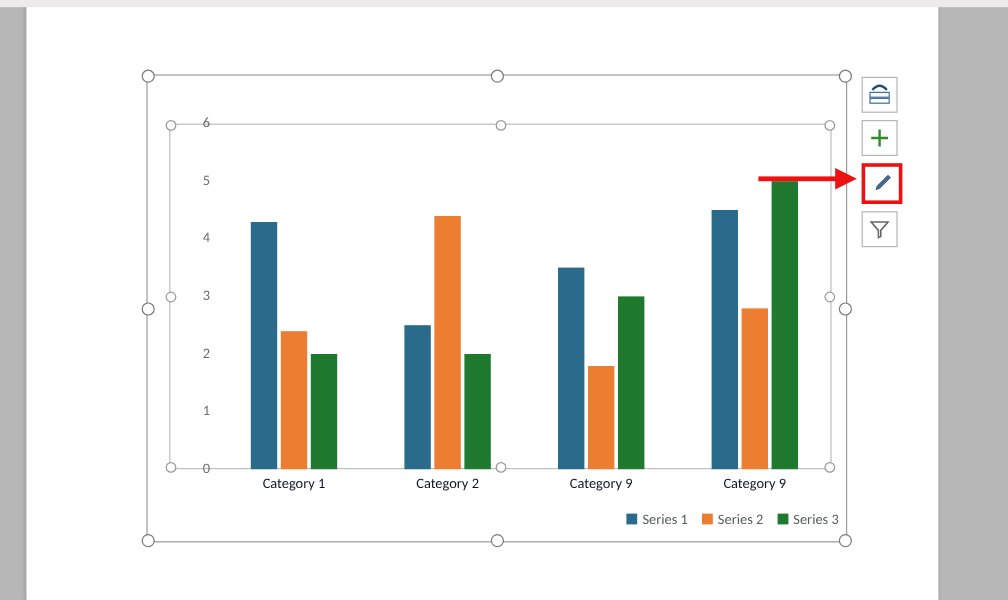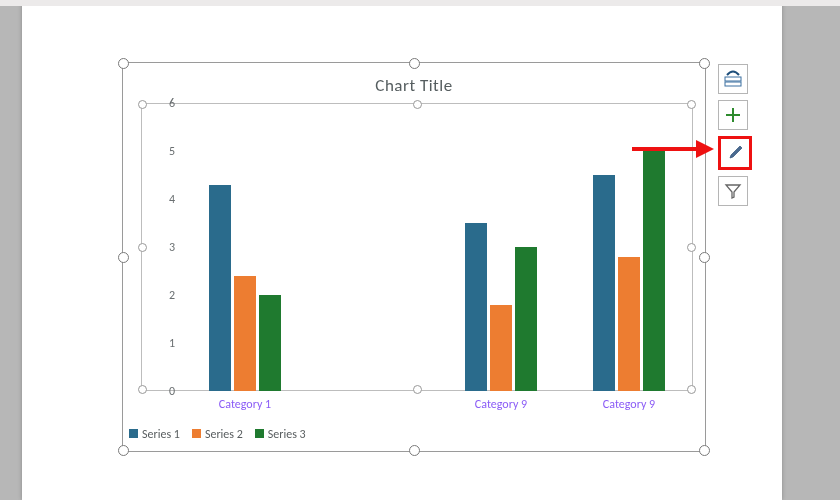--- a/index.html
+++ b/index.html
@@ -116,28 +116,28 @@
     bottom: 0;
     width: 22px;
   }
   .x-label {
     position: absolute;
     top: 100%;
     padding-top: 6px;
     left: 0; right: 0;
     text-align: center;
     font-size: 12px;
-    color: #8b5cf6;
+    color: #0f172a;
   }
 
   .legend {
     position: absolute;
     left: 0; right: 0;
     bottom: 10px;
-    text-align: left;
+    text-align: right;
     font-size: 12px;
     color: #585d5f;
   }
   .legend-item { display:inline-block; margin: 0 6px;}
   .swatch {
     display:inline-block;
     width: 9px; height: 9px;
     margin-right: 4px;
     vertical-align: 0px;
   }
@@ -202,21 +202,20 @@
   <div class="chart-object">
     <div class="sel-handle h-tl"></div>
     <div class="sel-handle h-tm"></div>
     <div class="sel-handle h-tr"></div>
     <div class="sel-handle h-ml"></div>
     <div class="sel-handle h-mr"></div>
     <div class="sel-handle h-bl"></div>
     <div class="sel-handle h-bm"></div>
     <div class="sel-handle h-br"></div>
 
-    <div class="chart-title">Chart Title</div>
 
     <div class="plot-area">
       <div class="plot-inner-handle ph-tl"></div>
       <div class="plot-inner-handle ph-tm"></div>
       <div class="plot-inner-handle ph-tr"></div>
       <div class="plot-inner-handle ph-ml"></div>
       <div class="plot-inner-handle ph-mr"></div>
       <div class="plot-inner-handle ph-bl"></div>
       <div class="plot-inner-handle ph-bm"></div>
       <div class="plot-inner-handle ph-br"></div>
@@ -239,20 +238,26 @@
         <div class="gridline" style="top: 0px;"></div>
       </div>
 
     <div class="bars-area" id="bars-area">
         <div class="cat-group" style="left: 0%; width: 25%;">
           <div class="bar" style="background: rgb(42, 107, 140); height: 206.4px; left: calc(50% - 36px);"></div>
           <div class="bar" style="background: rgb(237, 125, 49); height: 115.2px; left: calc(50% - 11px);"></div>
           <div class="bar" style="background: rgb(31, 122, 47); height: 96px; left: calc(50% + 14px);"></div>
           <div class="x-label">Category 1</div>
         </div>
+        <div class="cat-group" style="left: 25%; width: 25%;">
+          <div class="bar" style="background: rgb(42, 107, 140); height: 120px; left: calc(50% - 36px);"></div>
+          <div class="bar" style="background: rgb(237, 125, 49); height: 211.2px; left: calc(50% - 11px);"></div>
+          <div class="bar" style="background: rgb(31, 122, 47); height: 96px; left: calc(50% + 14px);"></div>
+          <div class="x-label">Category 2</div>
+        </div>
         <div class="cat-group" style="left: 50%; width: 25%;">
           <div class="bar" style="background: rgb(42, 107, 140); height: 168px; left: calc(50% - 36px);"></div>
           <div class="bar" style="background: rgb(237, 125, 49); height: 86.4px; left: calc(50% - 11px);"></div>
           <div class="bar" style="background: rgb(31, 122, 47); height: 144px; left: calc(50% + 14px);"></div>
           <div class="x-label">Category 9</div>
         </div>
         <div class="cat-group" style="left: 75%; width: 25%;">
           <div class="bar" style="background: rgb(42, 107, 140); height: 216px; left: calc(50% - 36px);"></div>
           <div class="bar" style="background: rgb(237, 125, 49); height: 134.4px; left: calc(50% - 11px);"></div>
           <div class="bar" style="background: rgb(31, 122, 47); height: 240px; left: calc(50% + 14px);"></div>

